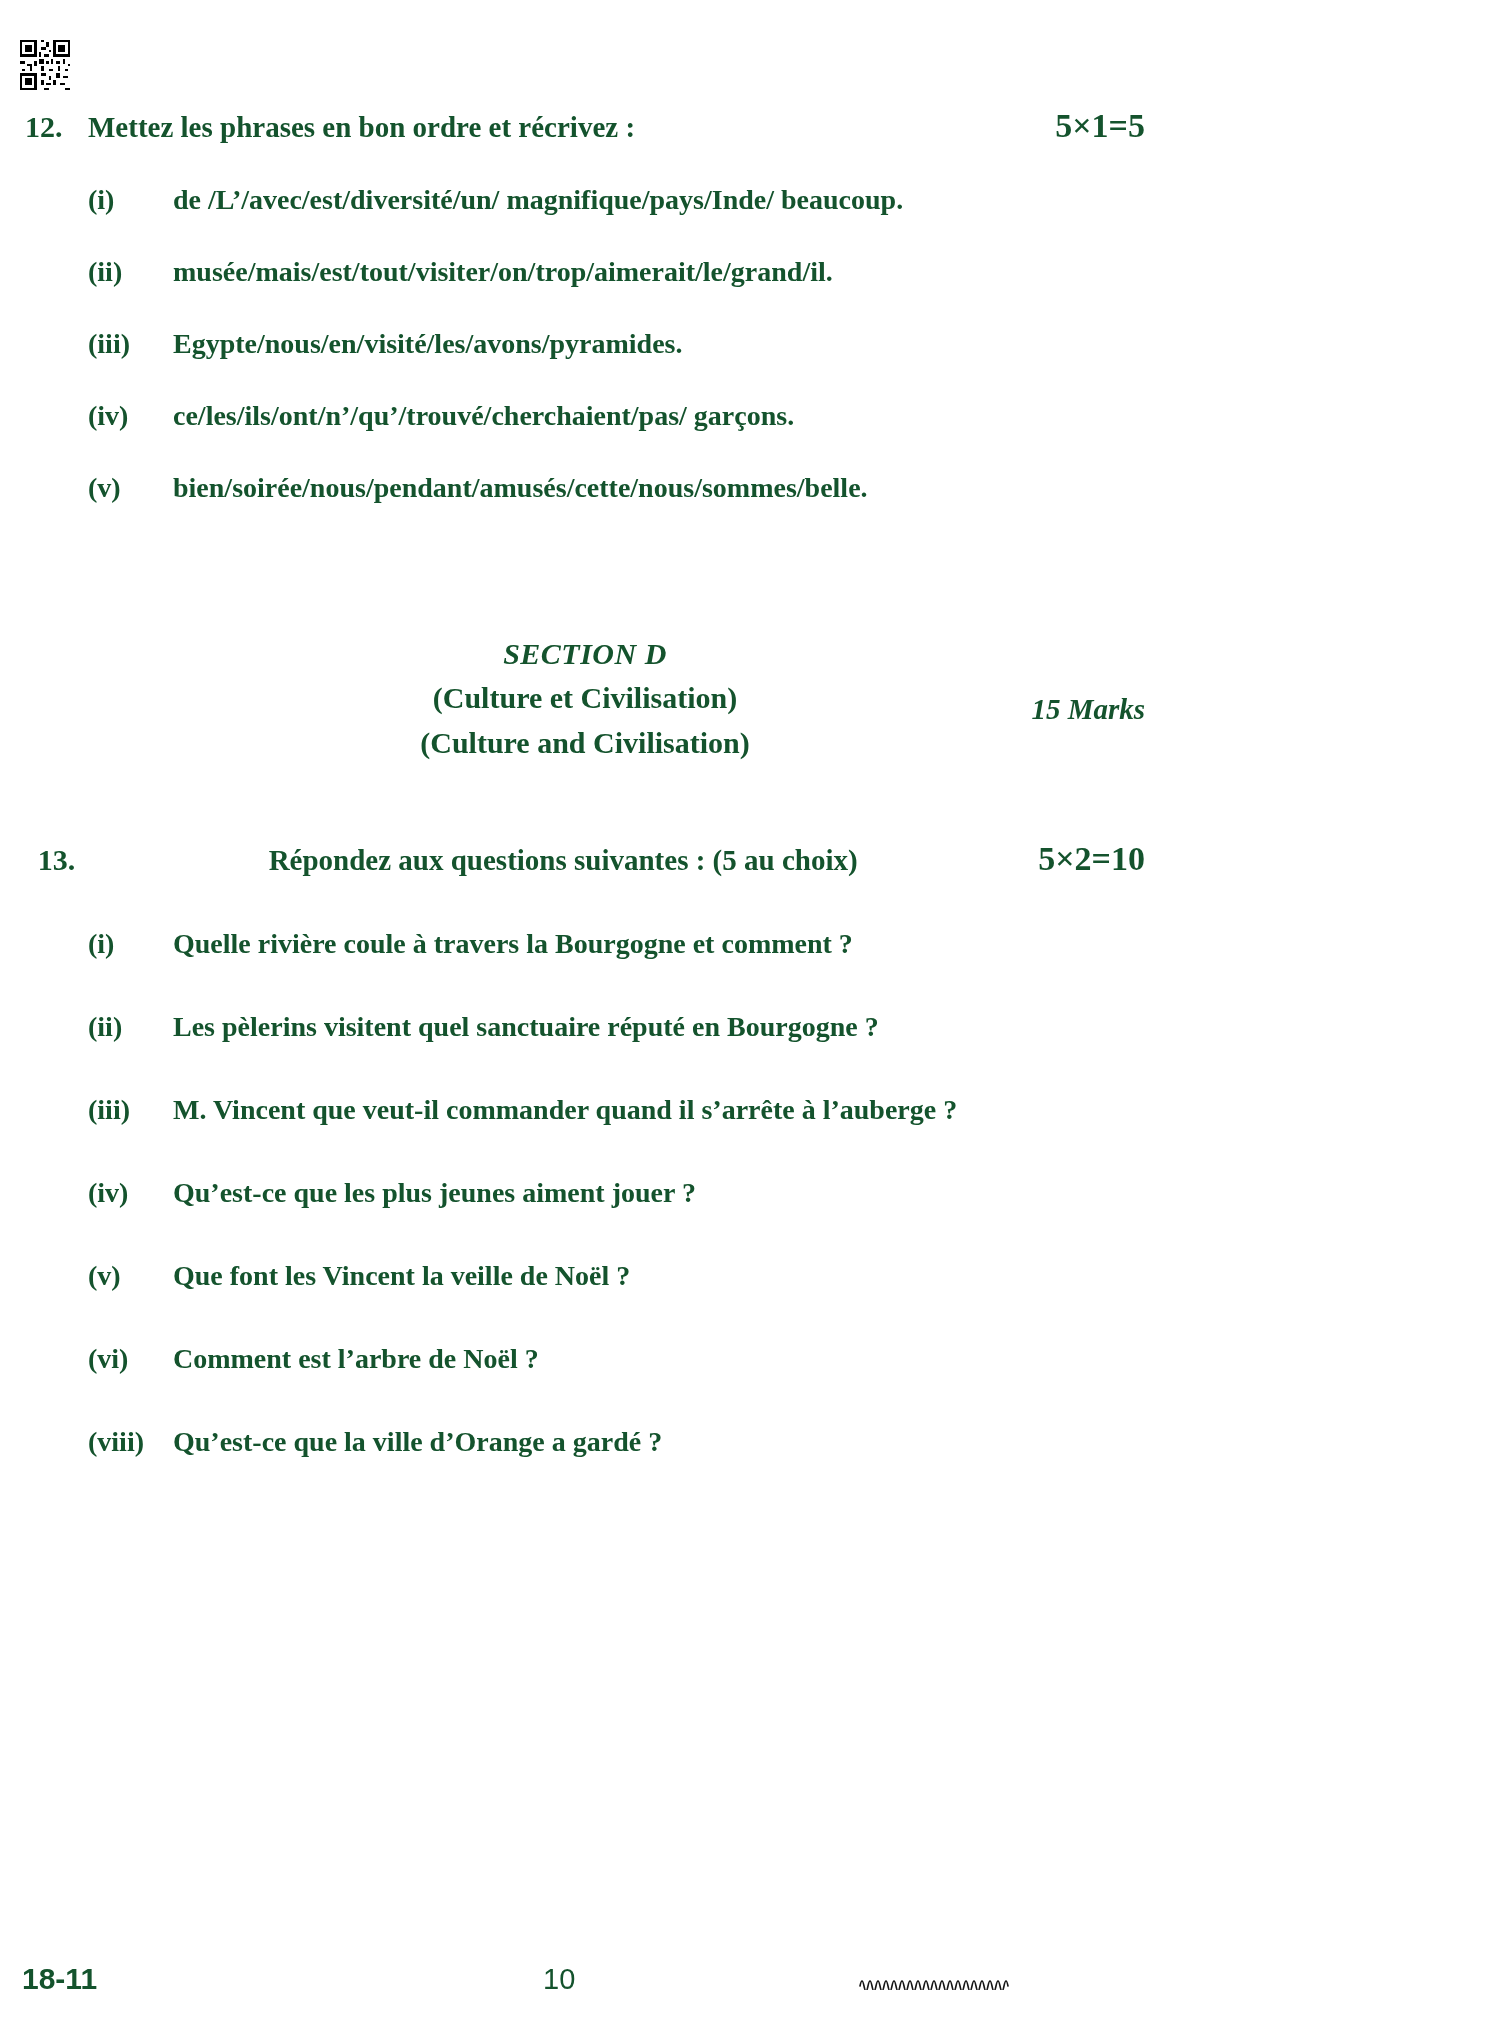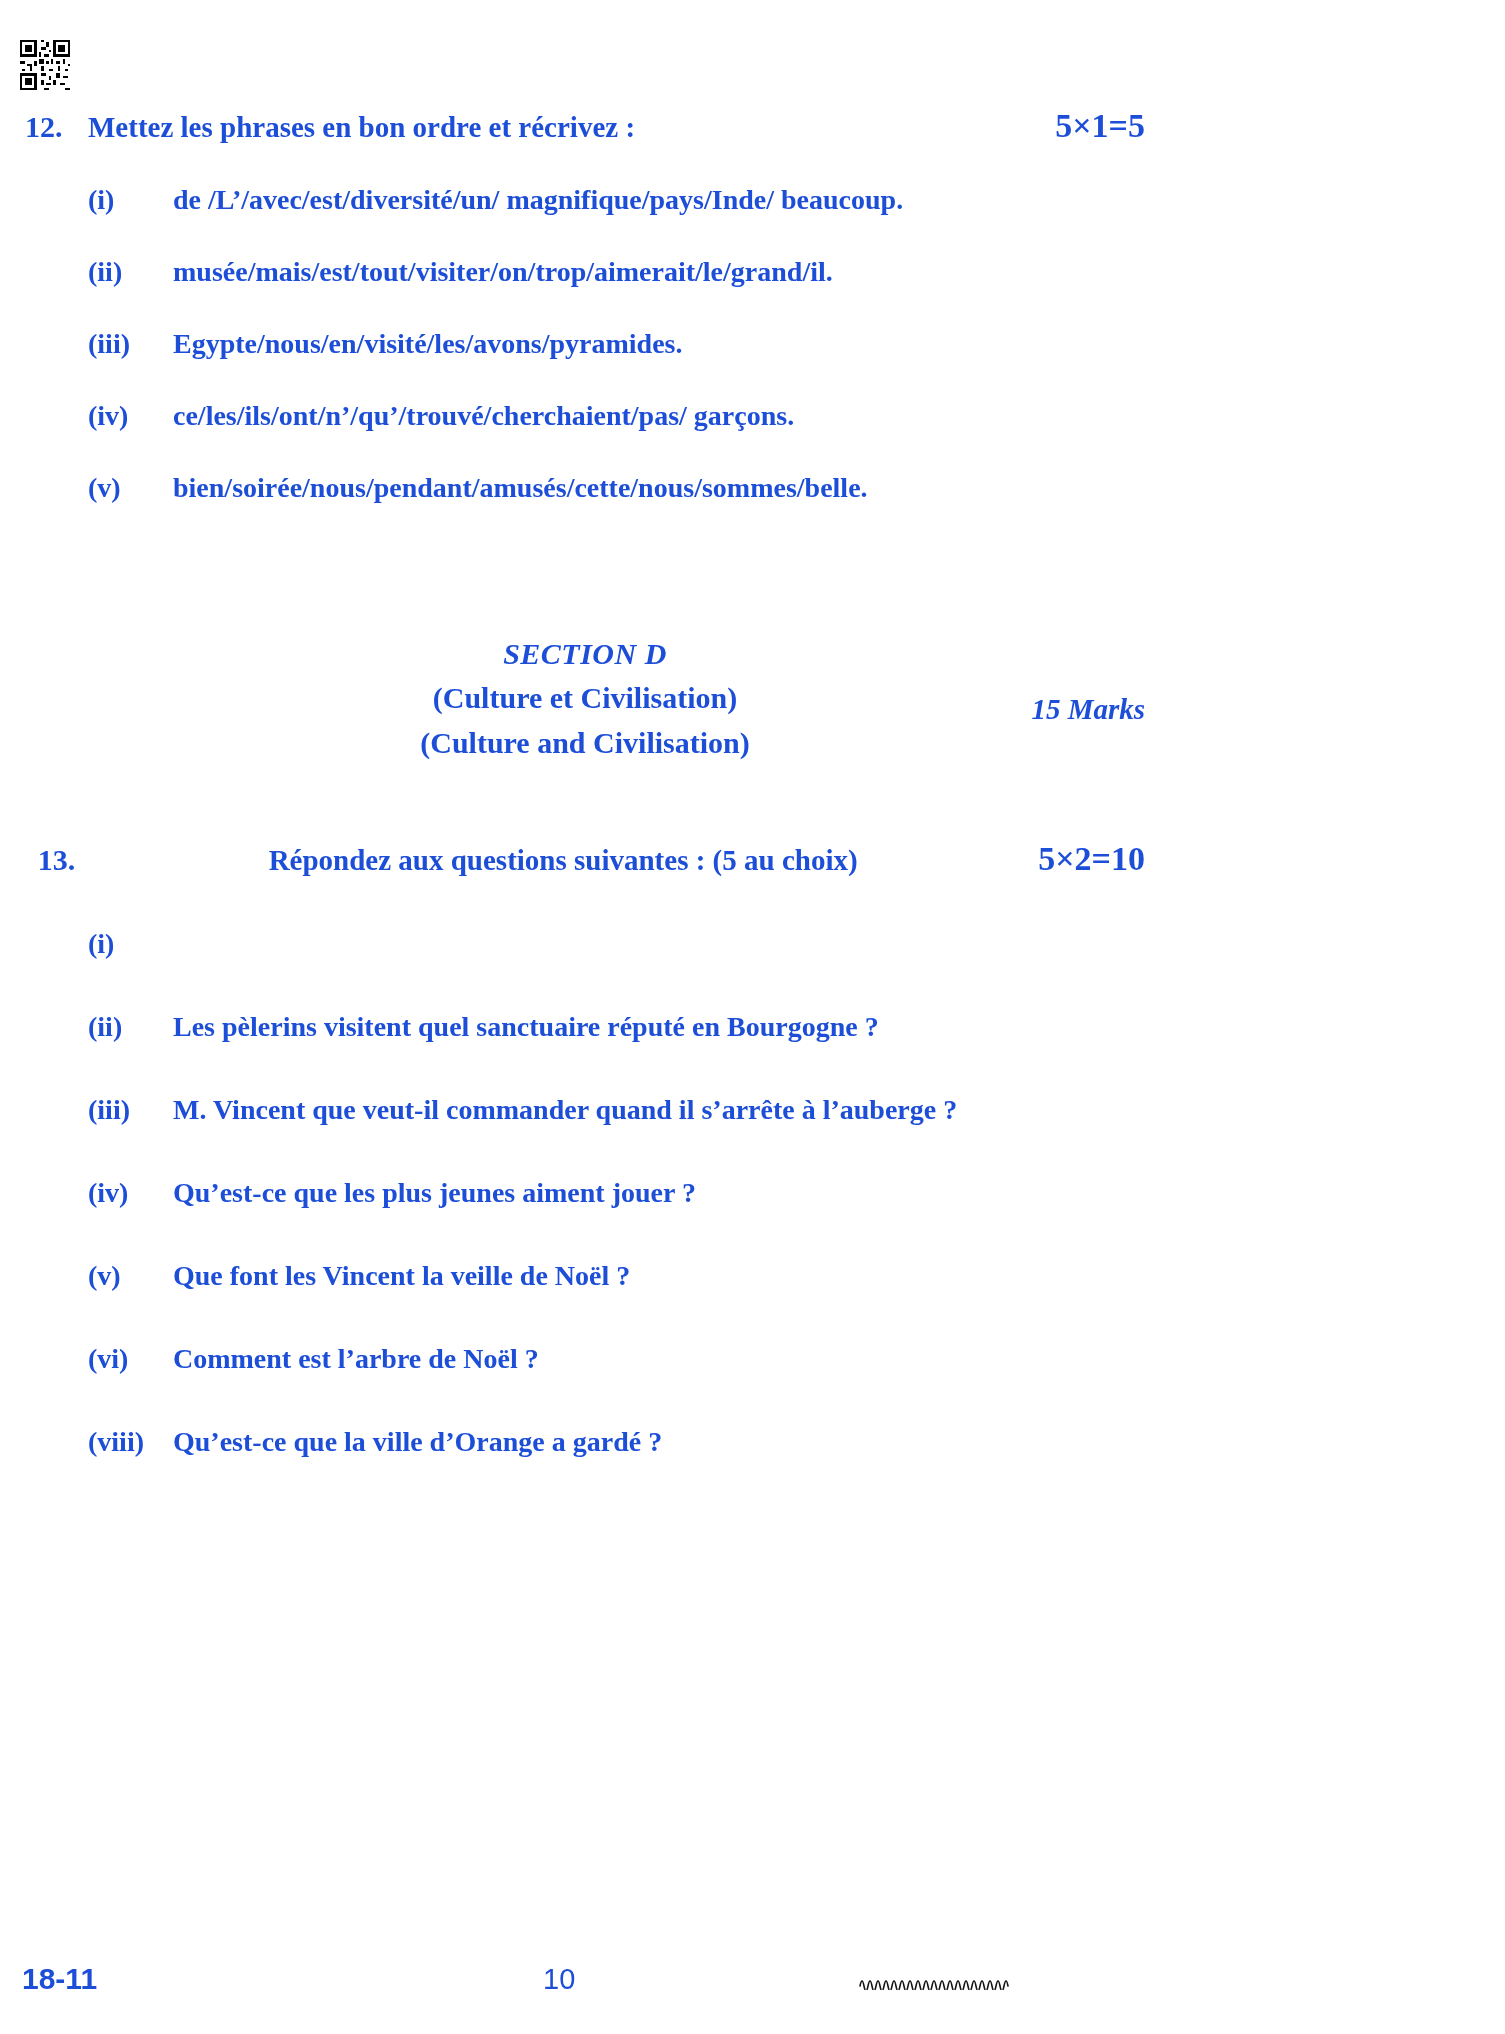--- a/index.html
+++ b/index.html
@@ -2,21 +2,21 @@
 <html><head>
 <meta charset="utf-8">
 <style>
   * { box-sizing: border-box; }
   html, body { margin: 0; padding: 0; background: #ffffff; }
   .page {
     position: relative;
     width: 1505px;
     height: 2034px;
     background: #ffffff;
-    color: #1d4ed8;
+    color: #14532d;
     font-family: "Liberation Serif", serif;
     font-weight: 700;
     overflow: hidden;
   }
   .content {
     position: absolute;
     left: 25px;
     top: 40px;
     width: 1120px; 
   }
@@ -178,20 +178,21 @@
     
     <div class="q-row q13-head">
       <span class="q-num">13.</span>
       <span class="q-prompt">Répondez aux questions suivantes : (5 au choix)</span>
       <span class="q-marks">5×2=10</span>
     </div>
 
     <div class="q13-items">
       <div class="sub-item">
         <span class="sub-label">(i)</span>
+        <span class="sub-text">Quelle rivière coule à travers la Bourgogne et comment ?</span>
       </div>
       <div class="sub-item">
         <span class="sub-label">(ii)</span>
         <span class="sub-text">Les pèlerins visitent quel sanctuaire réputé en Bourgogne ?</span>
       </div>
       <div class="sub-item">
         <span class="sub-label">(iii)</span>
         <span class="sub-text">M. Vincent que veut-il commander quand il s’arrête à l’auberge ?</span>
       </div>
       <div class="sub-item">

